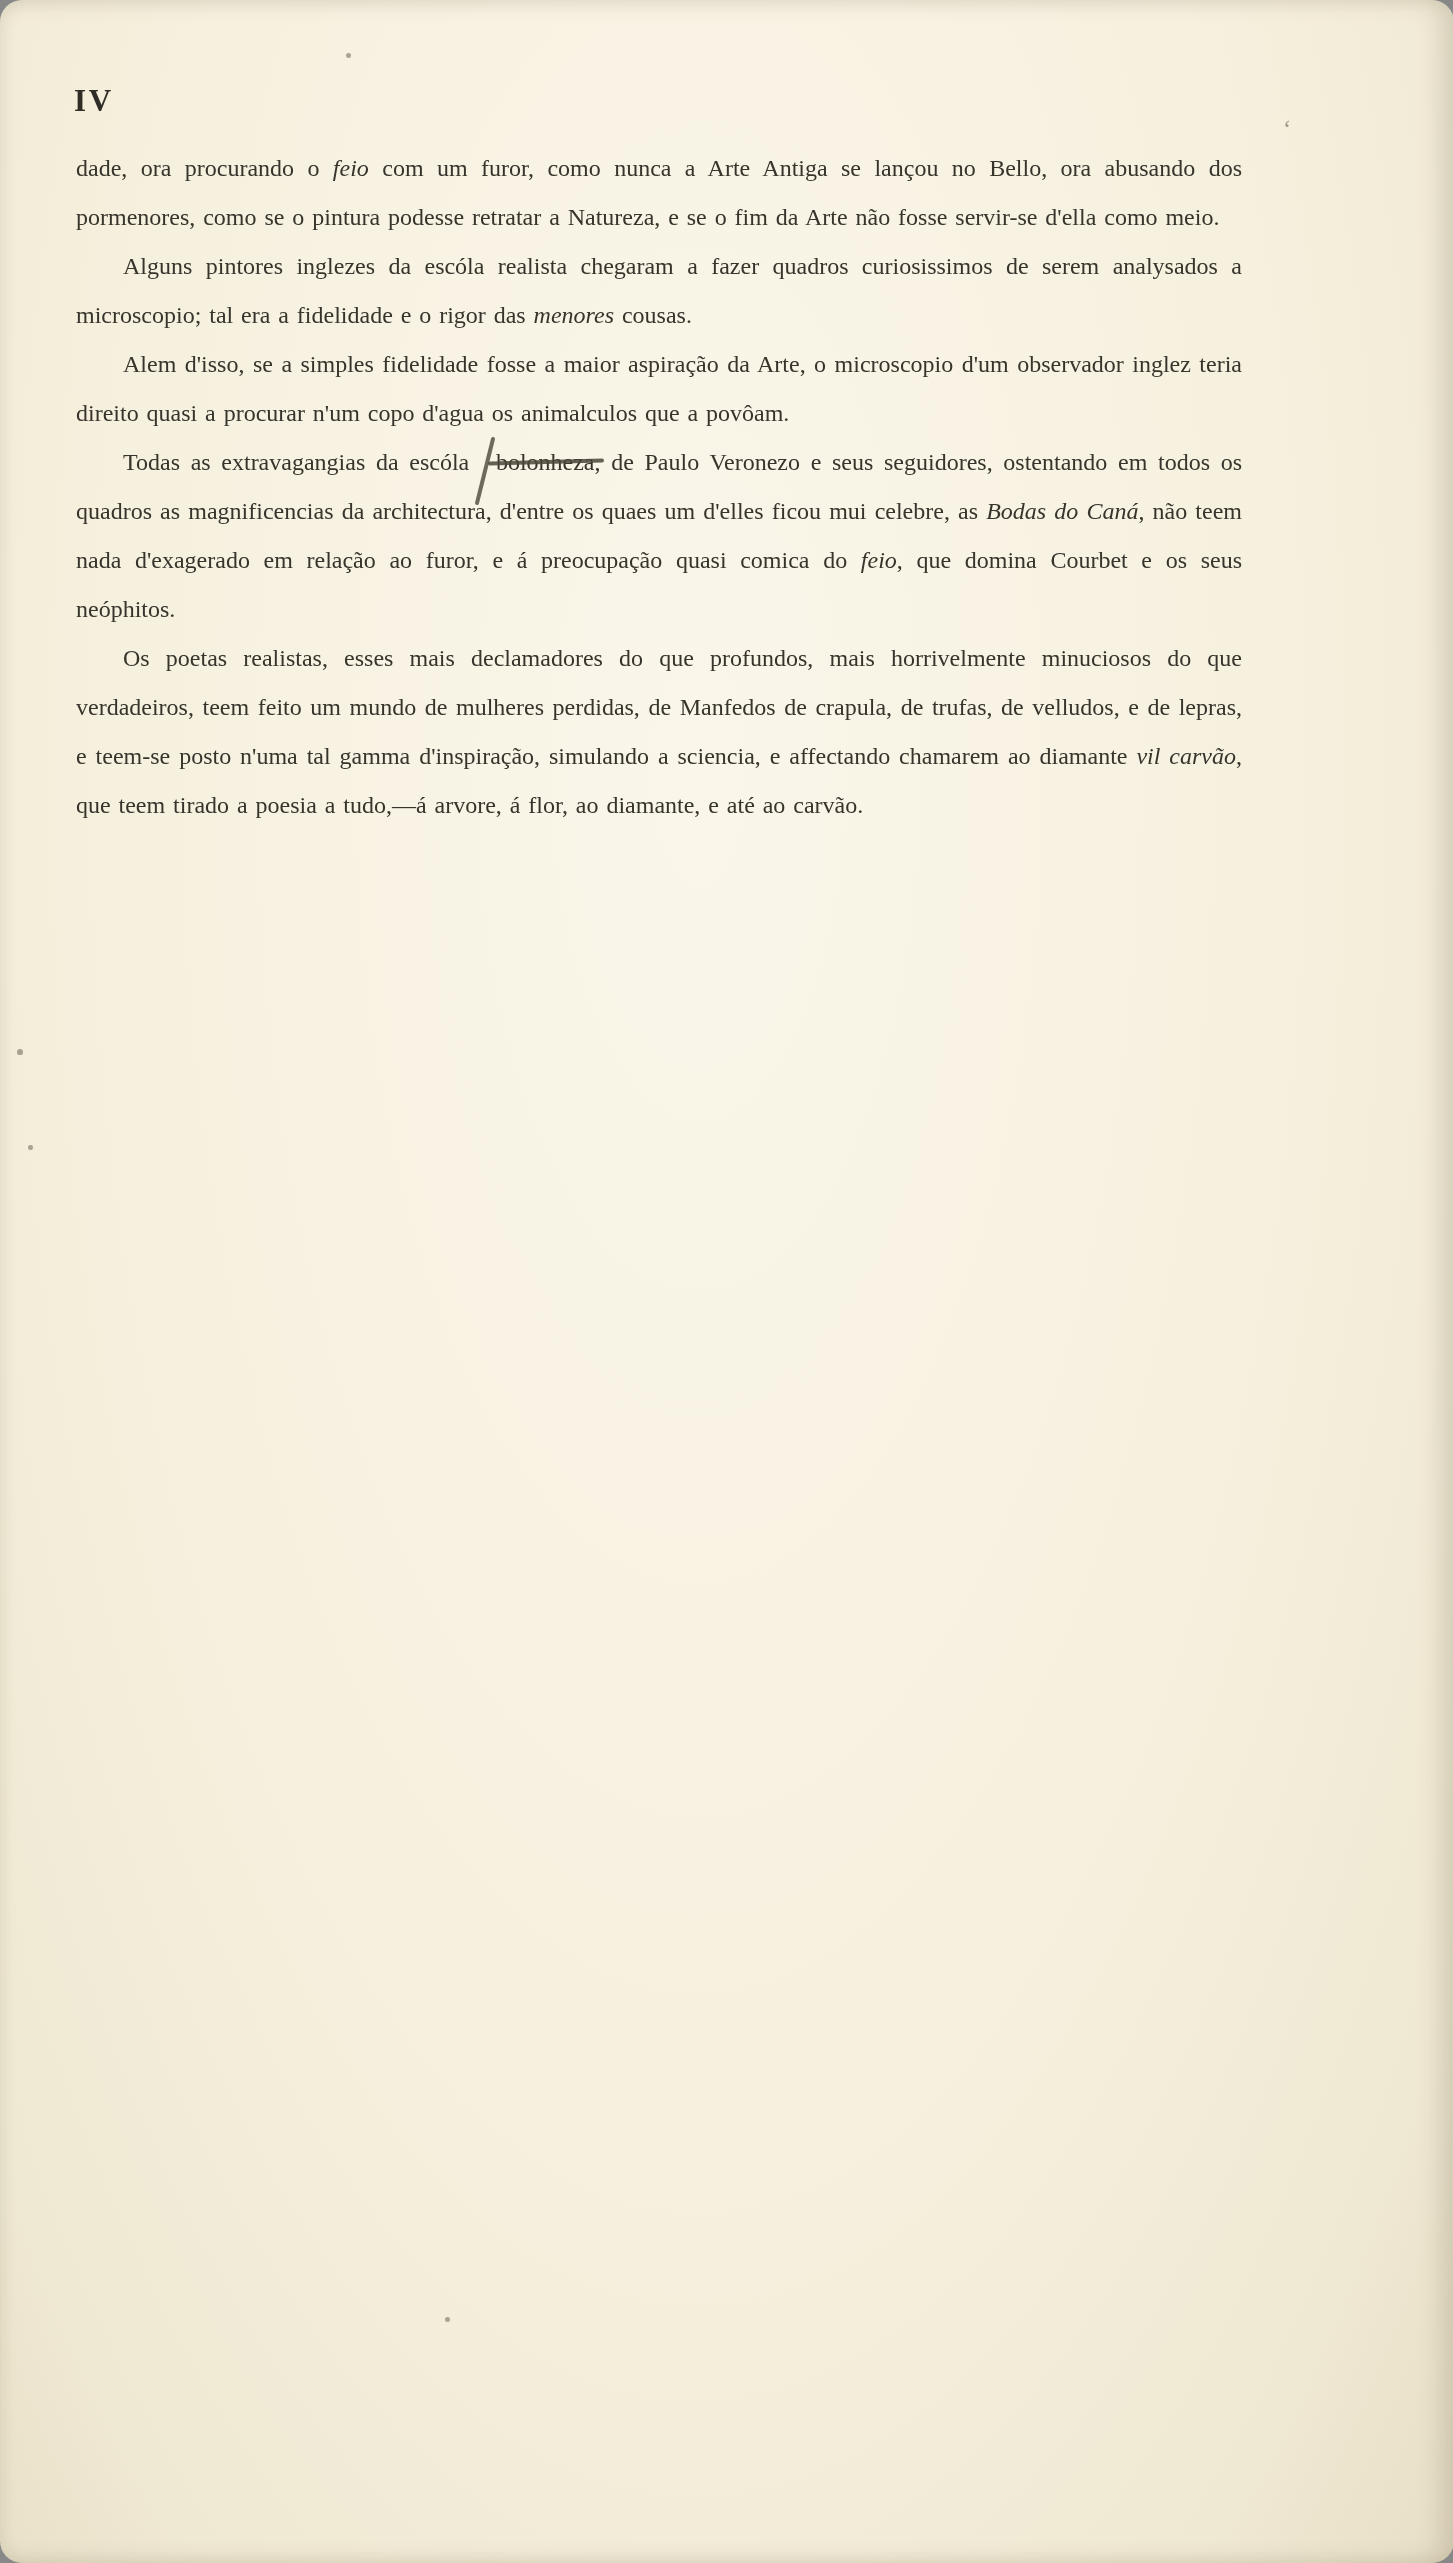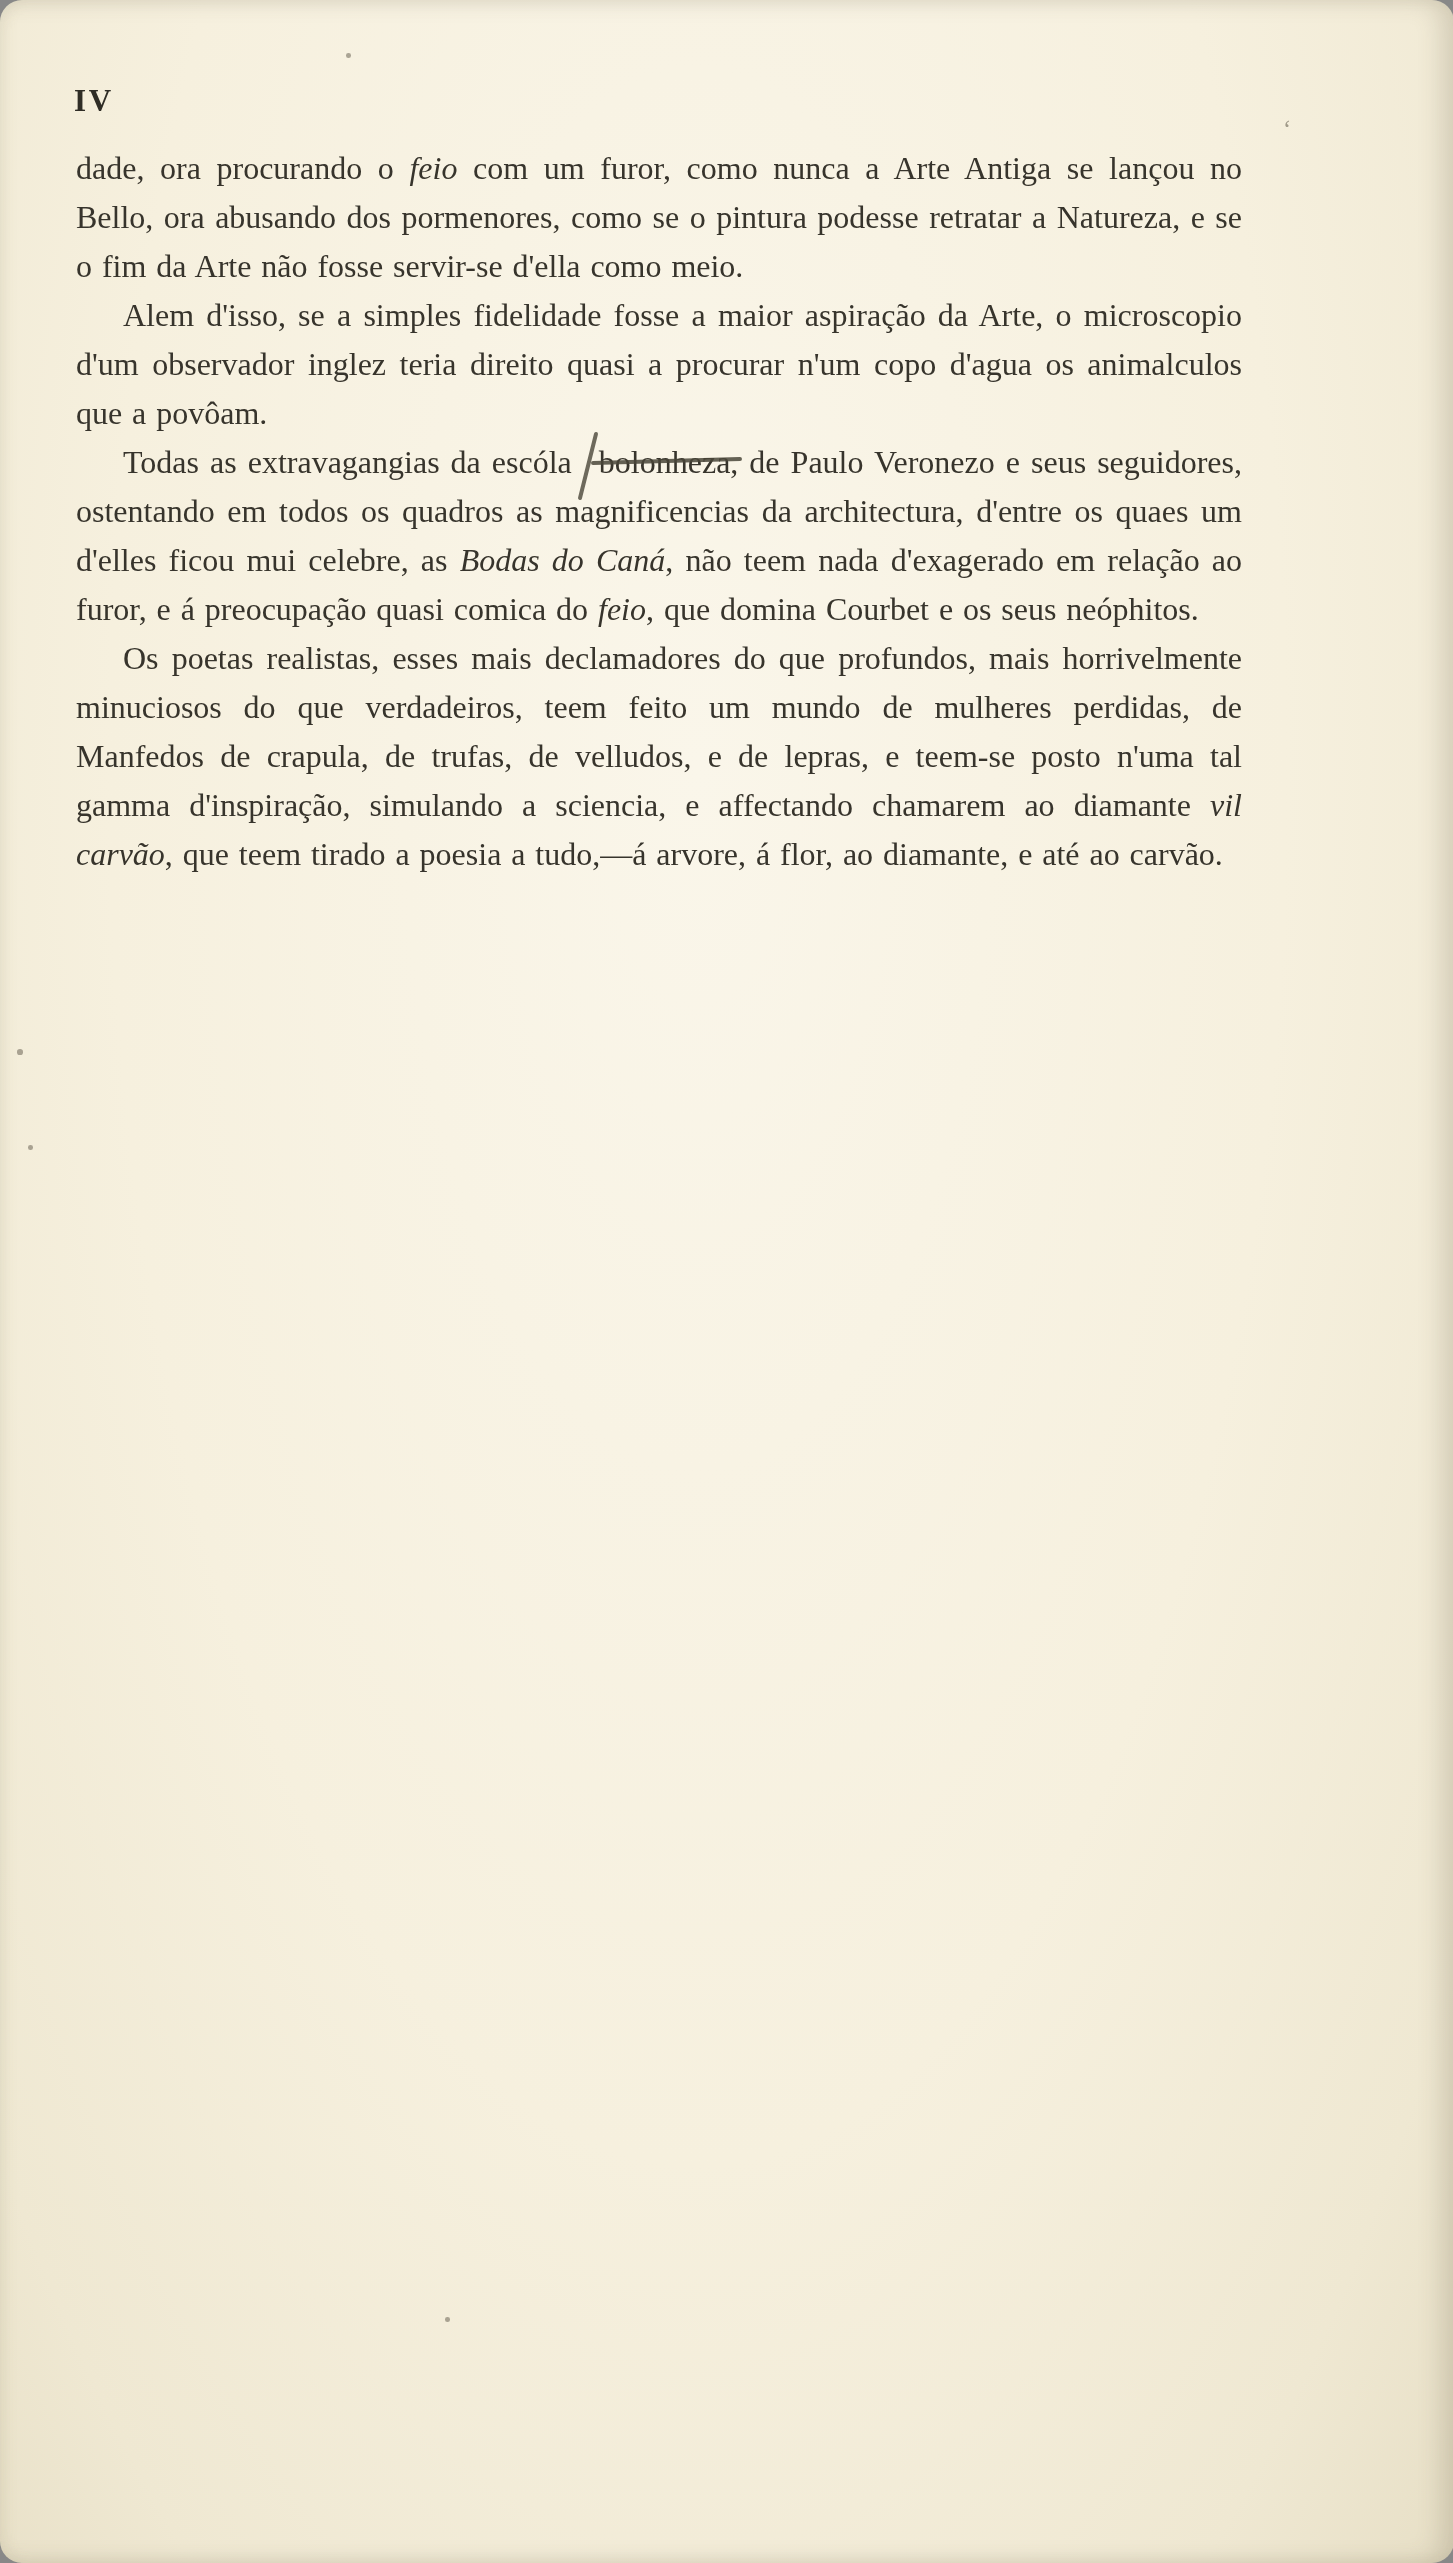--- a/index.html
+++ b/index.html
@@ -23,21 +23,21 @@
     font-size: 31px;
     font-weight: bold;
     letter-spacing: 2.8px;
     color: #2f2d26;
   }
   .text-block {
     position: absolute;
     top: 144px;
     left: 76px;
     width: 1166px;
-    font-size: 32px;
+    font-size: 24px;
     line-height: 49px;
     text-align: justify;
     word-spacing: 1.9px;
   }
   .text-block p { margin: 0; text-indent: 47px; }
   .text-block p.no-indent { text-indent: 0; }
   .italic { font-style: italic; }
 
   
   .ink-strike { position: relative; white-space: nowrap; margin-left: 16px; }
@@ -80,20 +80,21 @@
 </style>
 </head>
 <body>
 
 <div class="page">
 
   <div class="page-number">IV</div>
 
   <div class="text-block">
       <p class="no-indent"><span>dade, ora procurando o </span><span class="italic">feio</span><span> com um furor, como nunca a Arte Antiga se lançou no Bello, ora abusando dos pormenores, como se o pintura podesse retratar a Natureza, e se o fim da Arte não fosse servir-se d'ella como meio.</span></p>
+      <p><span>Alguns pintores inglezes da escóla realista chegaram a fazer quadros curiosissimos de serem analysados a microscopio; tal era a fidelidade e o rigor das </span><span class="italic">menores</span><span> cousas.</span></p>
       <p><span>Alem d'isso, se a simples fidelidade fosse a maior aspiração da Arte, o microscopio d'um observador inglez teria direito quasi a procurar n'um copo d'agua os animalculos que a povôam.</span></p>
       <p><span>Todas as extravagangias da escóla </span><span class="ink-strike">bolonheza,</span><span> de Paulo Veronezo e seus seguidores, ostentando em todos os quadros as magnificencias da architectura, d'entre os quaes um d'elles ficou mui celebre, as </span><span class="italic">Bodas do Caná</span><span>, não teem nada d'exagerado em relação ao furor, e á preocupação quasi comica do </span><span class="italic">feio</span><span>, que domina Courbet e os seus neóphitos.</span></p>
       <p><span>Os poetas realistas, esses mais declamadores do que profundos, mais horrivelmente minuciosos do que verdadeiros, teem feito um mundo de mulheres perdidas, de Manfedos de crapula, de trufas, de velludos, e de lepras, e teem-se posto n'uma tal gamma d'inspiração, simulando a sciencia, e affectando chamarem ao diamante </span><span class="italic">vil carvão</span><span>, que teem tirado a poesia a tudo,—á arvore, á flor, ao diamante, e até ao carvão.</span></p>
     </div>
 
   <div class="scan-speck" style="left:346px; top:53px; width:4.7px; height:4.7px;"></div>
   <div class="margin-mark" style="left:1283px; top:115px;">‘</div>
   <div class="scan-speck" style="left:17px; top:1049px; width:5.7px; height:5.7px;"></div>
   <div class="scan-speck" style="left:28px; top:1145px; width:4.7px; height:4.7px;"></div>
   <div class="scan-speck" style="left:445px; top:2317px; width:4.7px; height:4.7px;"></div>

